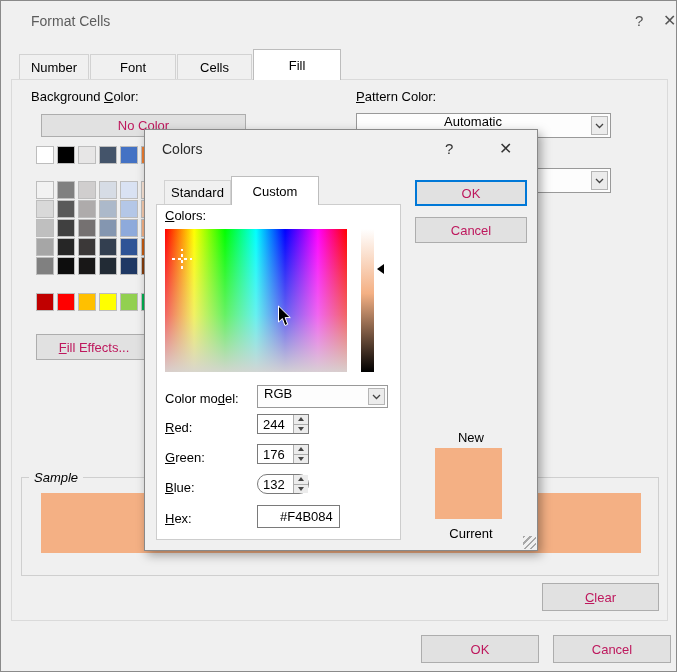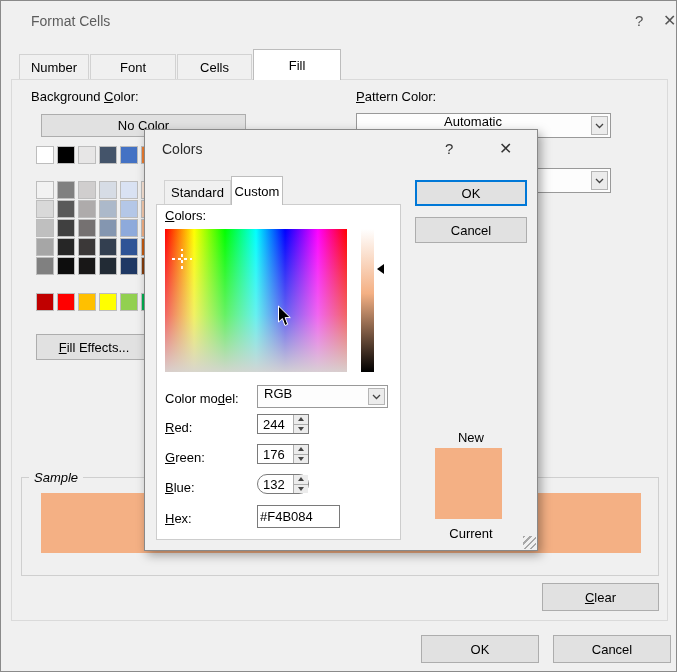--- a/index.html
+++ b/index.html
@@ -8,21 +8,21 @@
     font-family:"Liberation Sans","DejaVu Sans",sans-serif;
     font-size:13px;color:#000;background:#fff;
     -webkit-font-smoothing:antialiased;
   }
   #stage{position:relative;width:675px;height:670px;background:#f0f0f0;border:1px solid #8a8a8a;}
 
   
   .abs{position:absolute;box-sizing:border-box;}
   .btn{
     position:absolute;box-sizing:border-box;display:flex;align-items:center;justify-content:center;
-    background:#e1e1e1;border:1px solid #adadad;font-size:13px;color:#000000;cursor:default;
+    background:#e1e1e1;border:1px solid #adadad;font-size:13px;color:#be185d;cursor:default;
   }
   .btn.default{border:2px solid #0078D7;}
   .tab{
     position:absolute;box-sizing:border-box;z-index:2;display:flex;align-items:center;justify-content:center;
     background:#f0f0f0;border:1px solid #d2d2d2;border-bottom:none;font-size:13px;
   }
   .tab.active{background:#fff;border:1px solid #bdbdbd;border-bottom:none;}
   .page{position:absolute;box-sizing:border-box;background:#f0f0f0;border:1px solid #dadada;}
   .lbl{position:absolute;white-space:nowrap;}
   .titlebtn{position:absolute;color:#555;cursor:default;}
@@ -48,21 +48,21 @@
   .spin-btn.down{border-top:1px solid #adadad;}
   .spin-btn::after{
     content:"";position:absolute;left:50%;top:50%;transform:translate(-50%,-50%);
     border-left:3px solid transparent;border-right:3px solid transparent;
   }
   .spin-btn.up::after{border-bottom:4px solid #444;}
   .spin-btn.down::after{border-top:4px solid #444;}
 
   .textfield{
     position:absolute;box-sizing:border-box;background:#fff;border:1px solid #7a7a7a;
-    font:13px "Liberation Sans","DejaVu Sans",sans-serif;padding:0 0 0 2px;outline:none;
+    font:13px "Liberation Sans","DejaVu Sans",sans-serif;padding:0 0 0 22px;outline:none;
   }
 
   
   .swatch-row{position:absolute;left:35px;display:flex;gap:3px;}
   .swatch{width:18px;height:18px;border:1px solid #bdbdbd;box-sizing:border-box;}
 
   
   .groupbox{position:absolute;box-sizing:border-box;border:1px solid #cfcfcf;}
   .group-label{position:absolute;background:#f0f0f0;padding:0 5px;z-index:2;}
 
@@ -232,21 +232,21 @@
 
     <div class="abs" style="left:0;top:0;width:392px;height:38px;">
       <span class="lbl t-title" style="left:17px;top:11px;color:#2b2b2b;">Colors</span>
       <span class="titlebtn" style="left:300px;top:10px;font-size:15px;color:#333;">?</span>
       <span class="titlebtn" style="left:354px;top:9px;font-size:16px;color:#333;">✕</span>
     </div>
 
     <div class="tab" style="left:19px;top:50px;width:67px;height:24px;">
       <span>Standard</span>
     </div>
-    <div class="tab active" style="left:86px;top:46px;width:52px;height:29px;">
+    <div class="tab active" style="left:86px;top:46px;width:88px;height:29px;">
       <span>Custom</span>
     </div>
 
     <div class="page" style="left:11px;top:74px;width:245px;height:336px;"></div>
 
     <span class="lbl" style="left:20px;top:78px;"><u>C</u>olors:</span>
 
     <div class="spectrum">
       <div class="crosshair">
         <span class="ch-h"></span>

